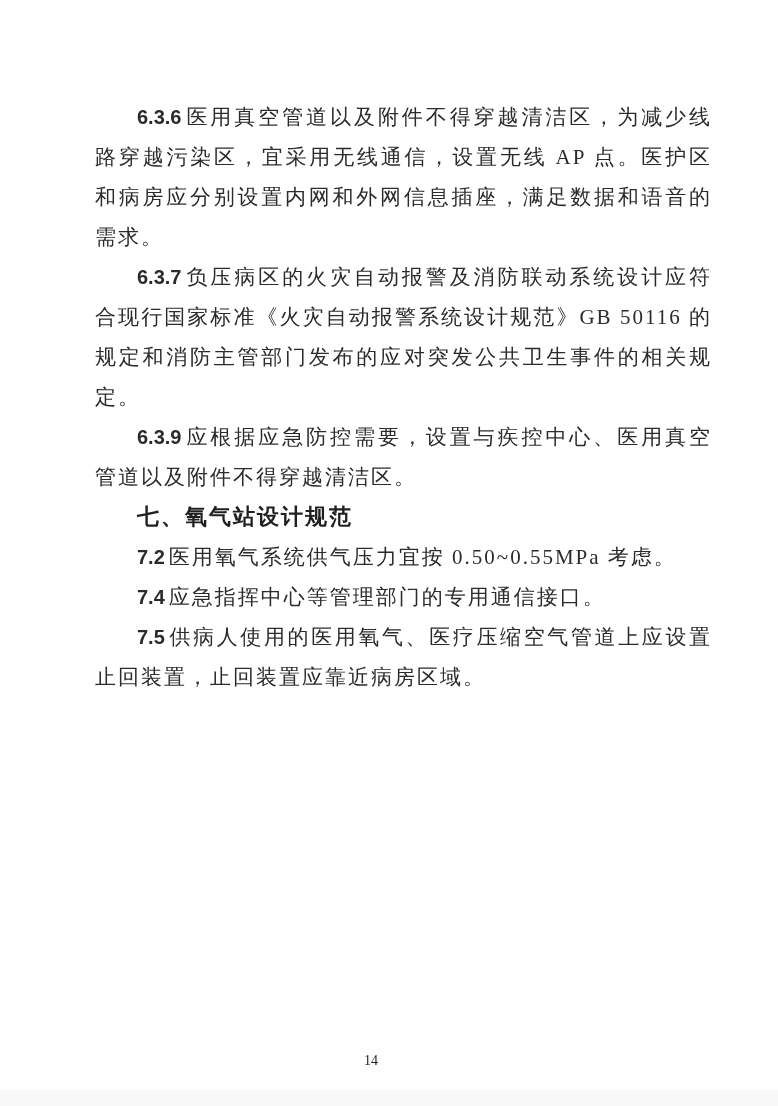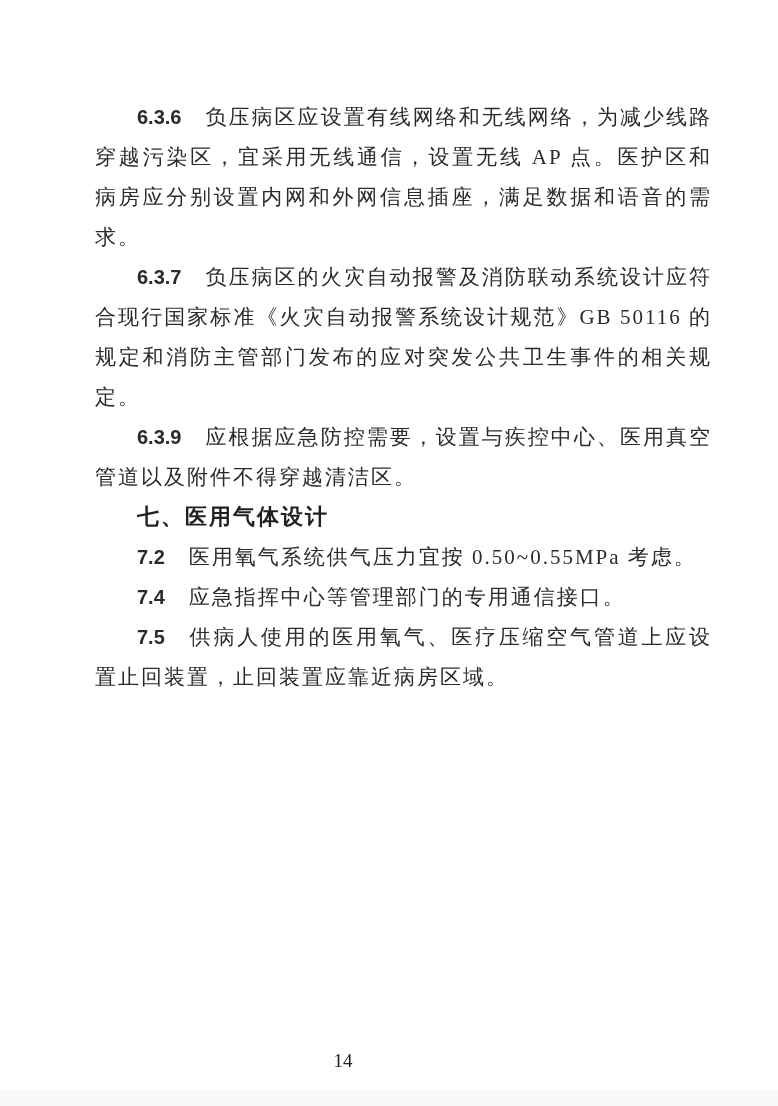--- a/index.html
+++ b/index.html
@@ -29,66 +29,67 @@
     text-align: justify;
     text-justify: inter-character;
     text-indent: 42px;
     letter-spacing: 2px;
   }
   .pnum {
     font-family: "Liberation Sans", "DejaVu Sans", sans-serif;
     font-weight: 700;
     font-size: 20px;
     letter-spacing: 0;
-    margin-right: 24px;
+    margin-right: 4px;
   }
   .heading {
     margin: 0;
     font-family: "Liberation Sans", "DejaVu Sans", sans-serif;
     font-weight: 700;
     font-size: 22px;
     line-height: 40px;
     text-indent: 42px;
     letter-spacing: 2px;
     color: #1f1f1f;
   }
   .footer {
     position: absolute;
     top: 1050px;
     left: 0;
     width: 686px;
     text-align: center;
-    font-size: 19px;
+    font-size: 14px;
     line-height: 22px;
     font-family: "Liberation Serif", "DejaVu Serif", serif;
     color: #1f1f1f;
+    padding-left: 28px;
   }
   .bottom-strip {
     position: absolute;
     left: 0;
     bottom: 0;
     width: 778px;
     height: 16px;
     background: #f8f8f8;
   }
 </style>
 </head>
 <body>
 
 <div class="page">
   <div class="content">
 
-    <p class="para"><span class="pnum">6.3.6</span><span>负压病区应设置有线网络和无线网络，为减少线路穿越污染区，宜采用无线通信，设置无线 AP 点。医护区和病房应分别设置内网和外网信息插座，满足数据和语音的需求。</span></p>
+    <p class="para"><span class="pnum">6.3.6</span><span>医用真空管道以及附件不得穿越清洁区，为减少线路穿越污染区，宜采用无线通信，设置无线 AP 点。医护区和病房应分别设置内网和外网信息插座，满足数据和语音的需求。</span></p>
 
     <p class="para"><span class="pnum">6.3.7</span><span>负压病区的火灾自动报警及消防联动系统设计应符合现行国家标准《火灾自动报警系统设计规范》GB 50116 的规定和消防主管部门发布的应对突发公共卫生事件的相关规定。</span></p>
 
 
     <p class="para"><span class="pnum">6.3.9</span><span>应根据应急防控需要，设置与疾控中心、医用真空管道以及附件不得穿越清洁区。</span></p>
 
-    <h2 class="heading">七、医用气体设计</h2>
+    <h2 class="heading">七、氧气站设计规范</h2>
 
 
     <p class="para"><span class="pnum">7.2</span><span>医用氧气系统供气压力宜按 0.50~0.55MPa 考虑。</span></p>
 
 
     <p class="para"><span class="pnum">7.4</span><span>应急指挥中心等管理部门的专用通信接口。</span></p>
 
     <p class="para"><span class="pnum">7.5</span><span>供病人使用的医用氧气、医疗压缩空气管道上应设置止回装置，止回装置应靠近病房区域。</span></p>
 
   </div>

